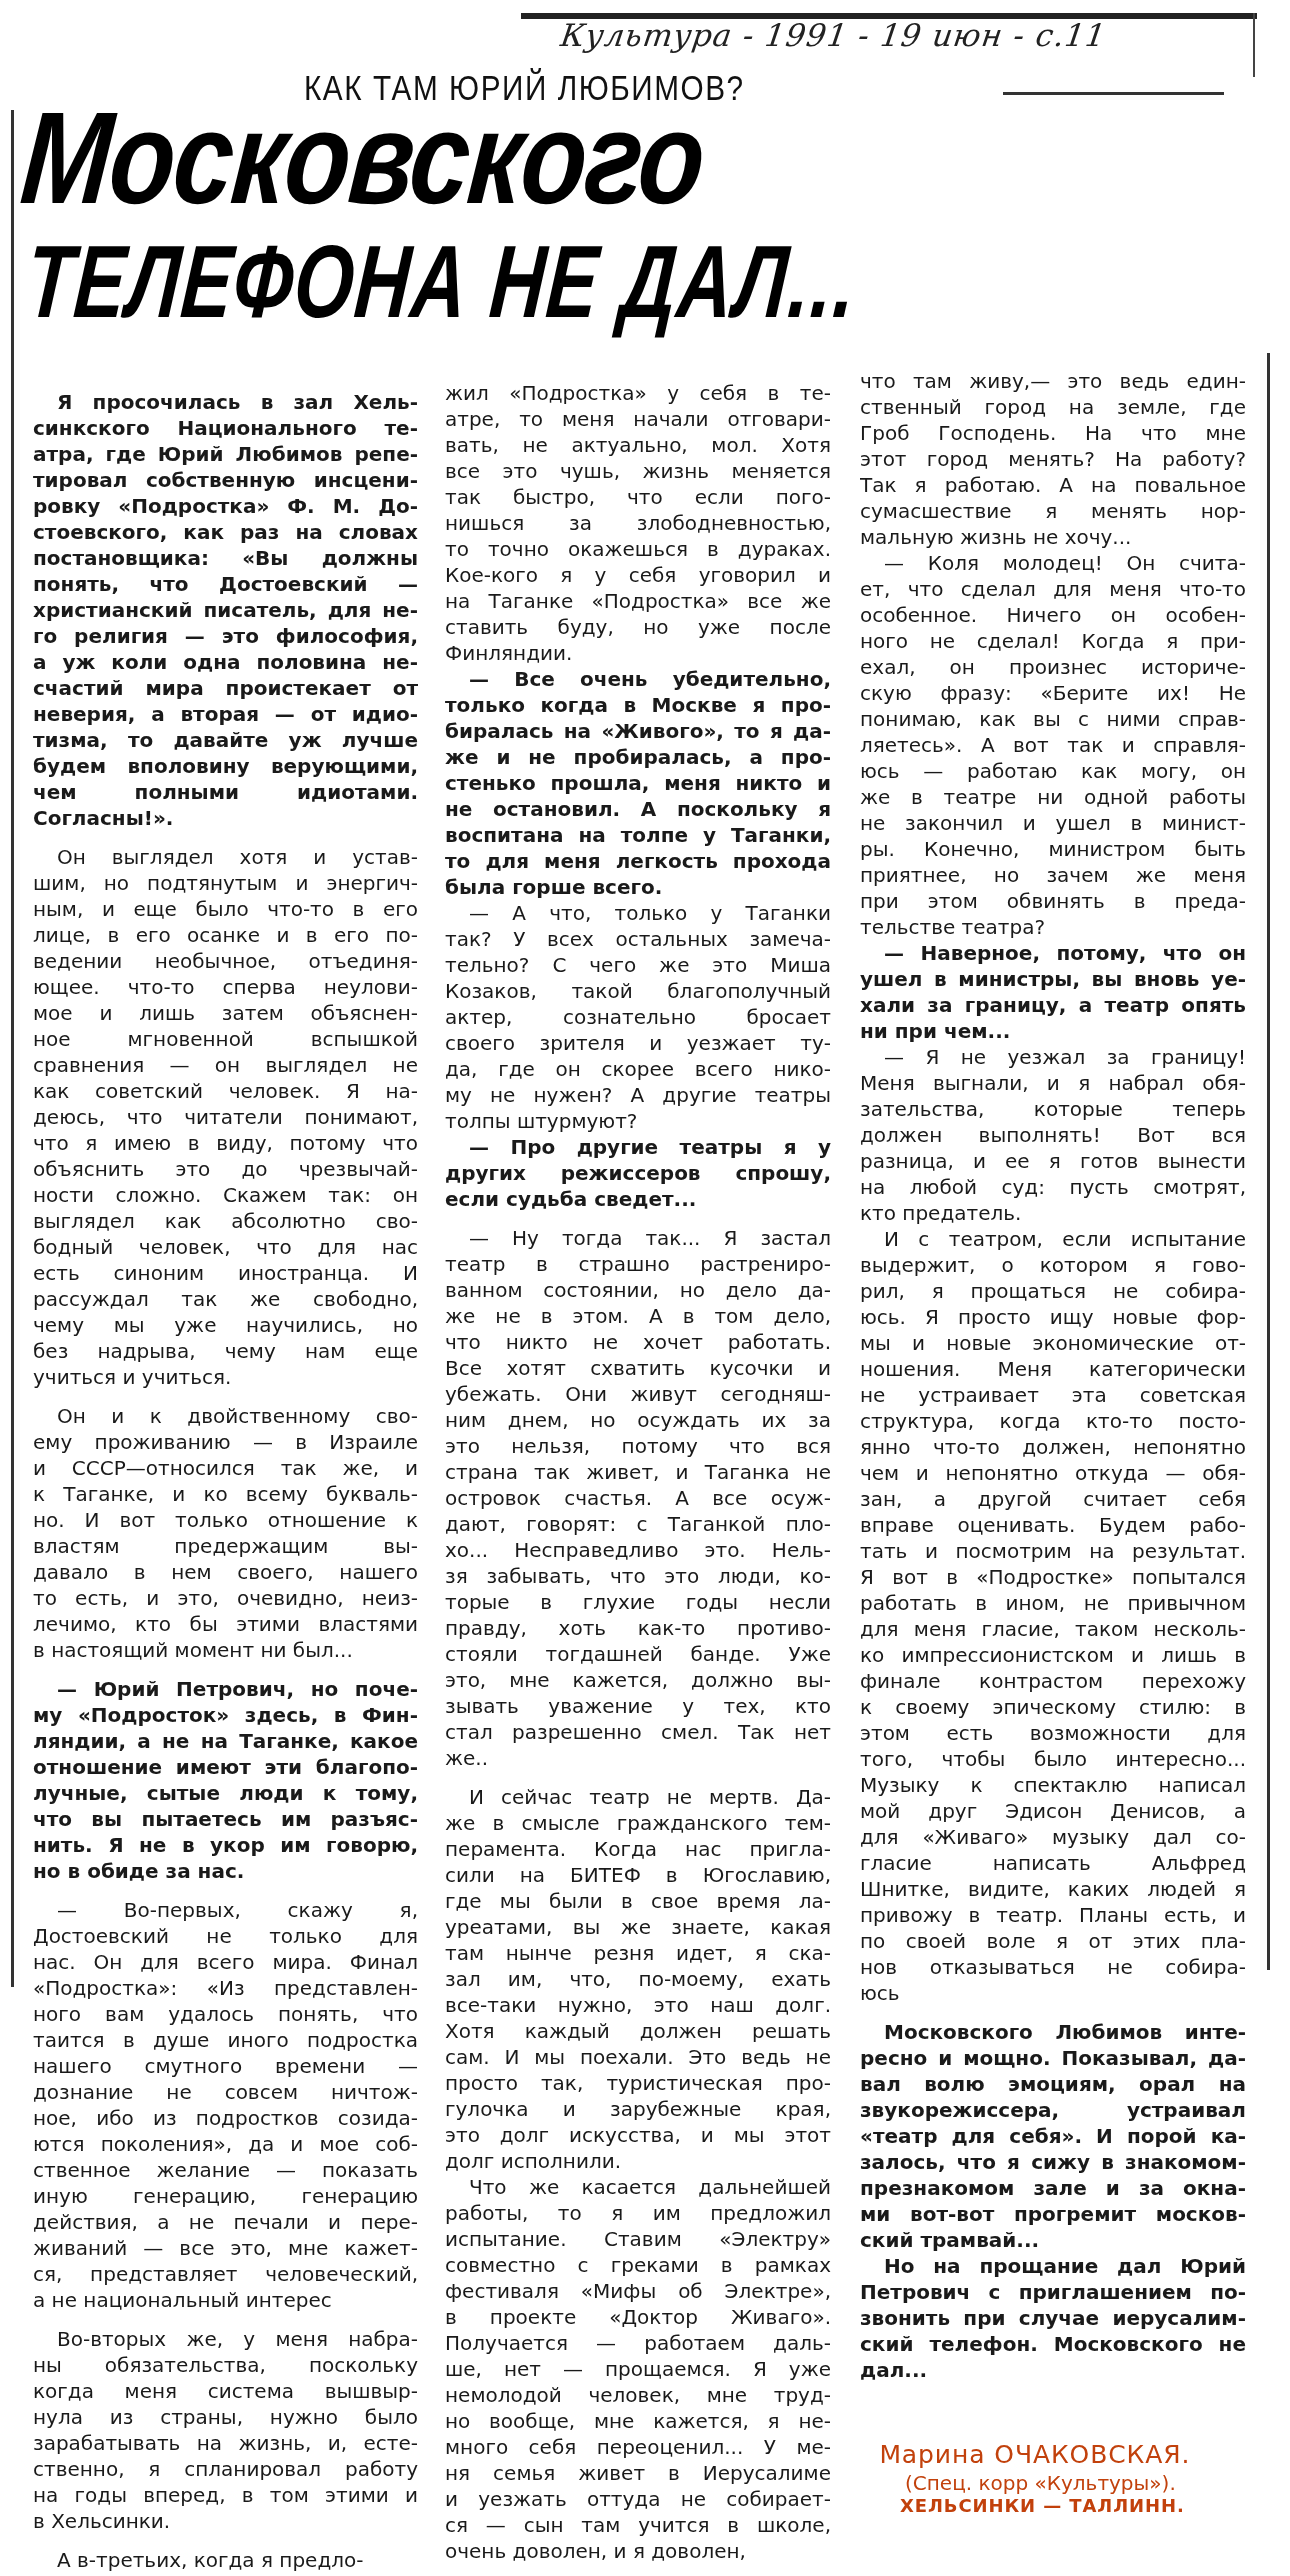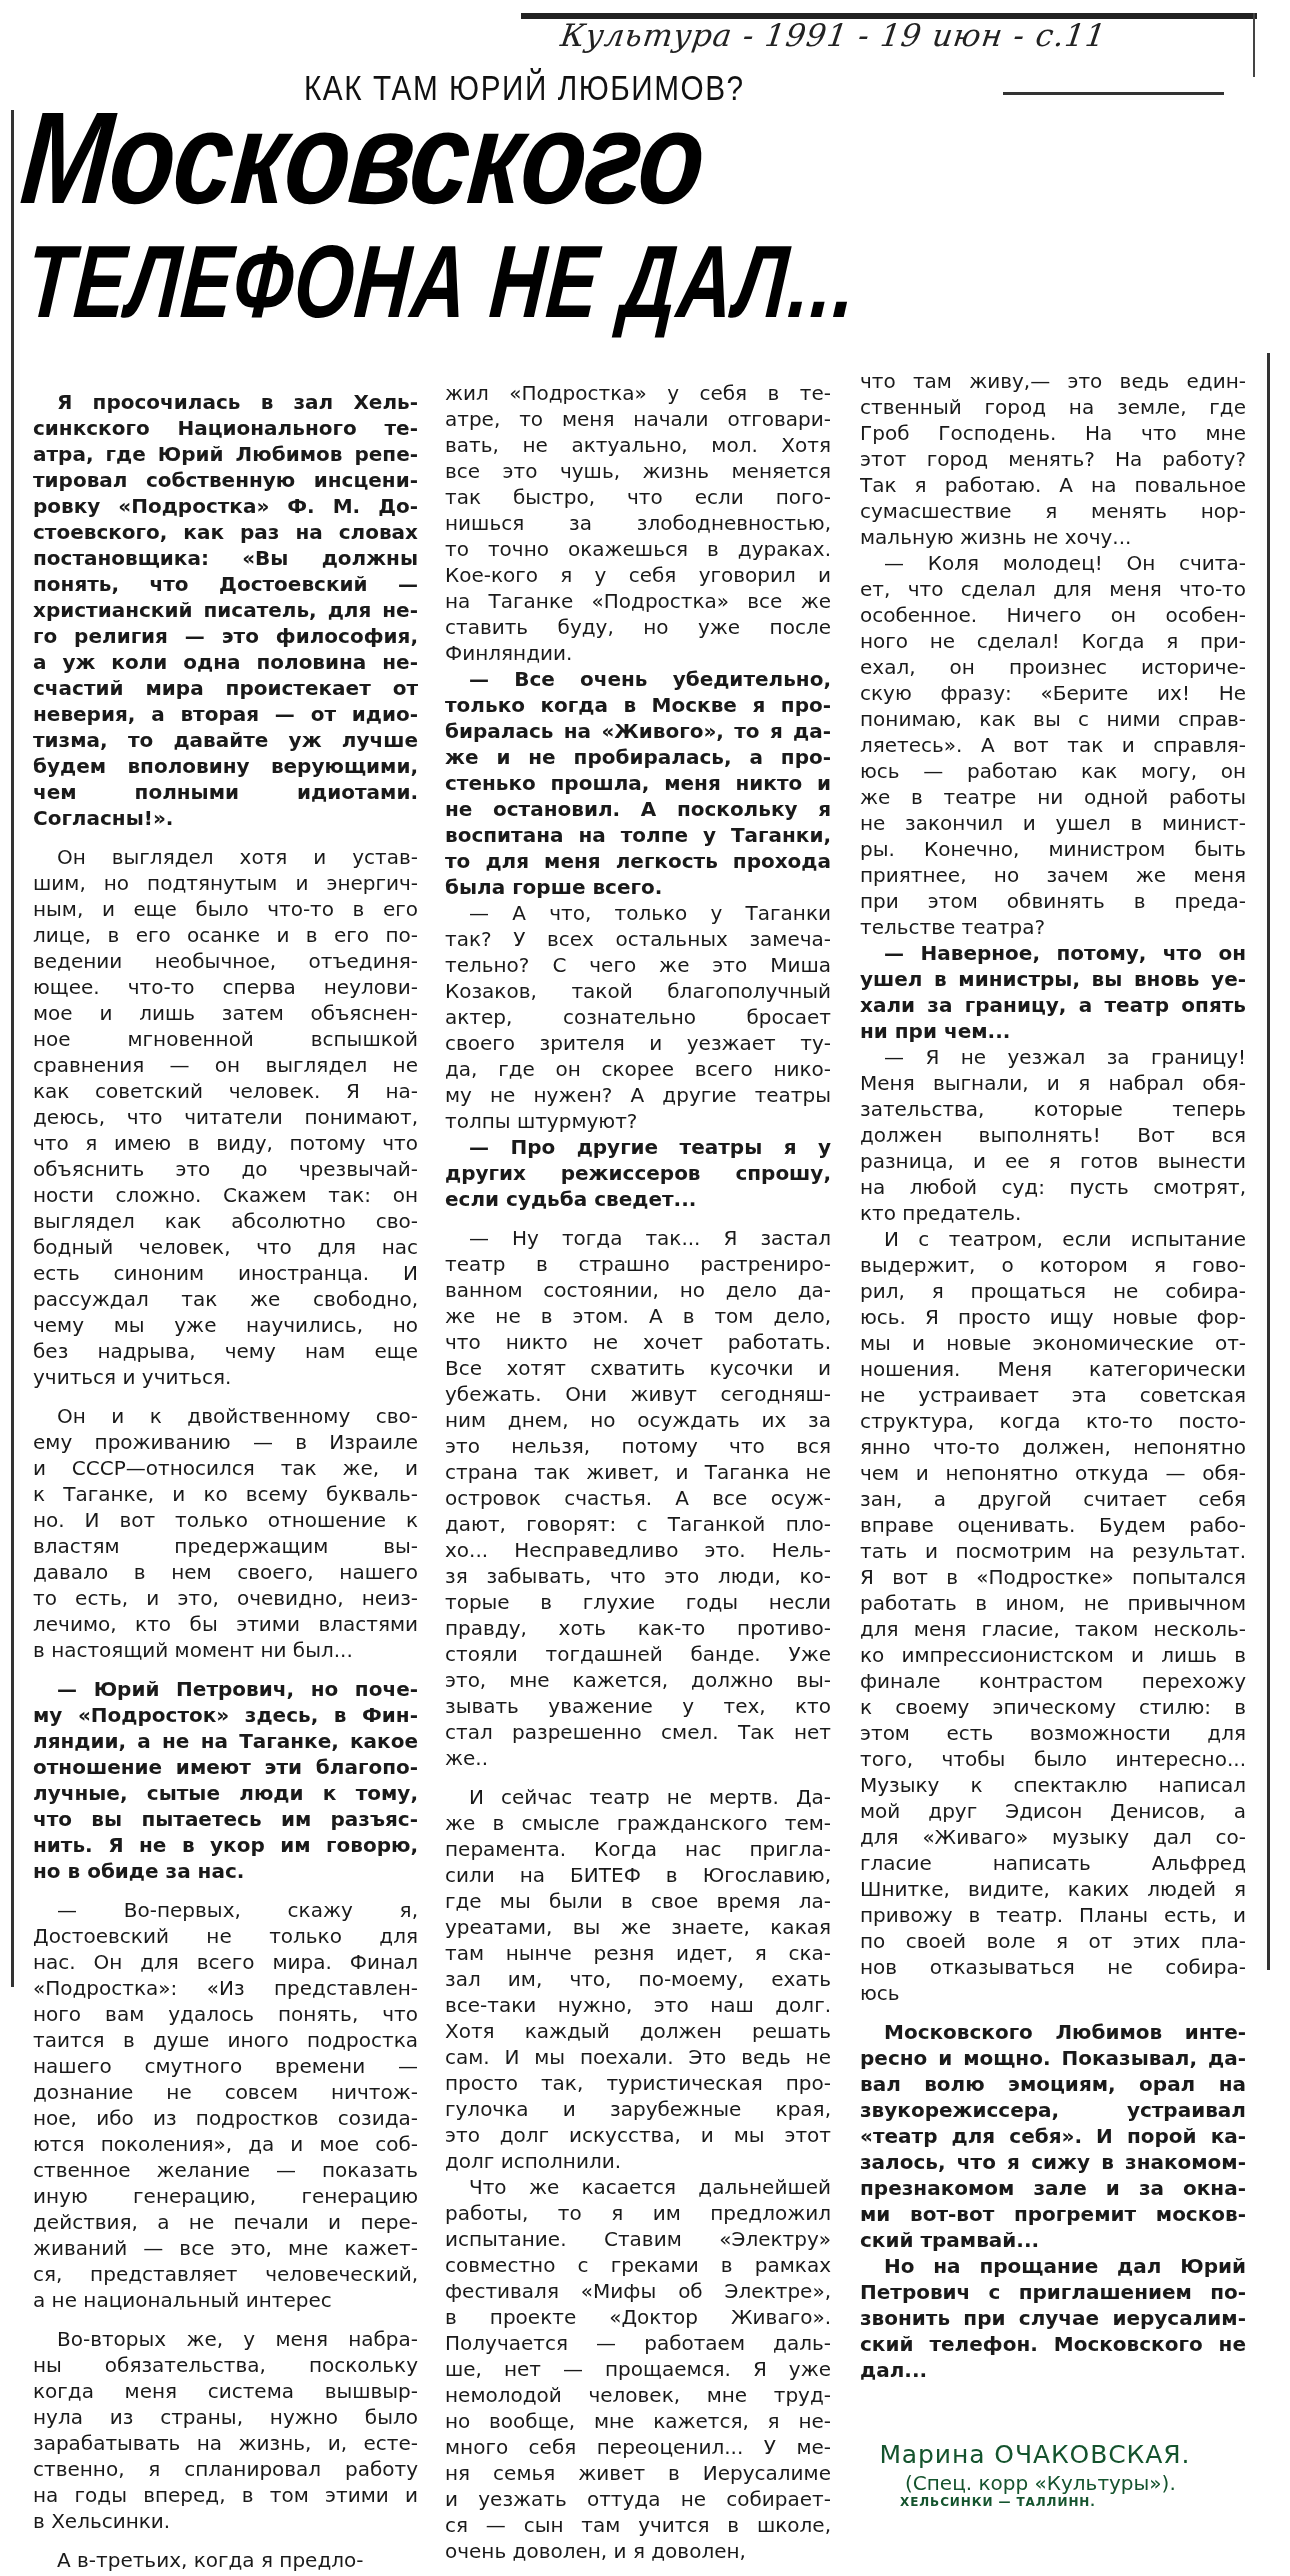--- a/index.html
+++ b/index.html
@@ -33,24 +33,24 @@
   #col2 { left:445px; top:380px; width:386px; }
   #col3 { left:860px; top:368px; width:386px; }
   .para { margin:0; }
   .para.gap { margin-top:13px; }
   .para.bold .ln { font-weight:bold; }
   .ln { display:block; text-align:justify; text-align-last:justify; white-space:nowrap; overflow:hidden; }
   .ln.last { text-align-last:left; }
   .ln.indent { padding-left:24px; }
 
   
-  #sig { left:872px; top:2440px; width:386px; font-family:"DejaVu Sans", sans-serif; color:#14532d; }
+  #sig { left:872px; top:2440px; width:386px; font-family:"DejaVu Sans", sans-serif; color:#c2410c; }
   #sig-name { font-size:25px; letter-spacing:0.9px; padding-left:7.4px; }
   #sig-role { font-size:20px; padding-left:33px; margin-top:1.8px; }
-  #sig-place { font-size:12px; font-weight:bold; padding-left:28px; margin-top:0px; letter-spacing:0.9px; }
+  #sig-place { font-size:18px; font-weight:bold; padding-left:28px; margin-top:0px; letter-spacing:0.9px; }
 </style>
 </head>
 <body>
 
 <div class="abs" id="top-rule"></div>
 <div class="abs" id="top-rule-right"></div>
 <div class="abs" id="note">Культура - 1991 - 19 июн - с.11</div>
 
 <div class="abs" id="kicker">КАК ТАМ ЮРИЙ ЛЮБИМОВ?</div>
 <div class="abs" id="kicker-dash"></div>

